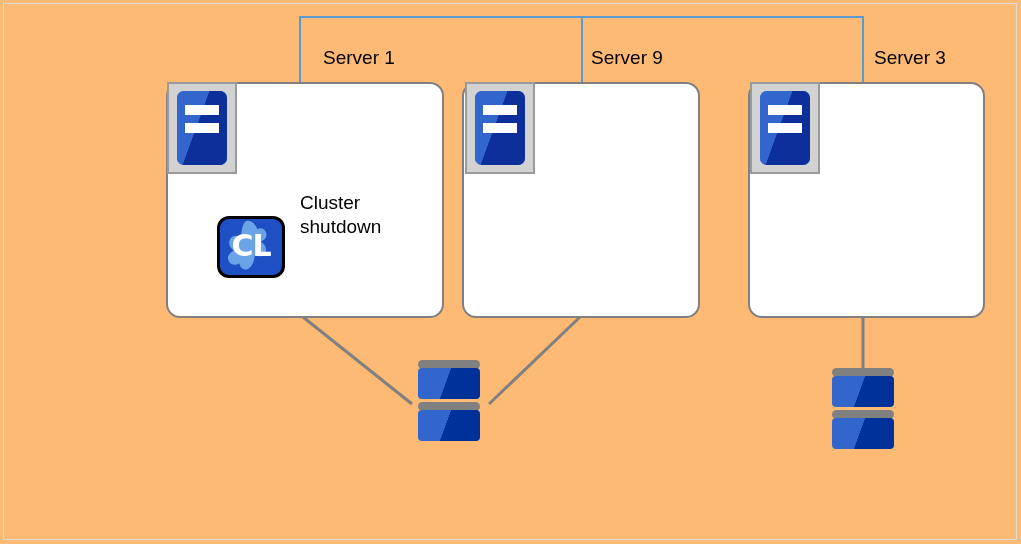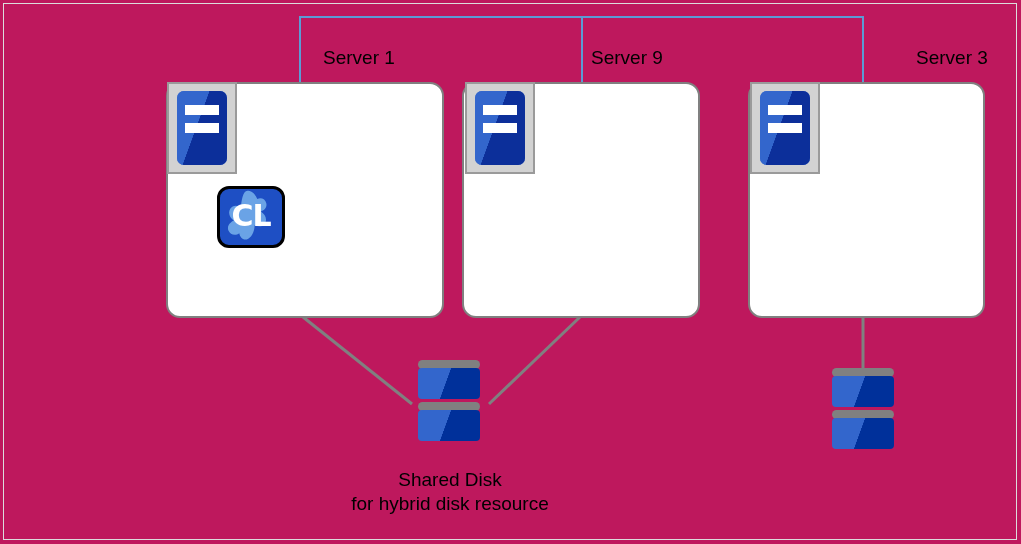--- a/index.html
+++ b/index.html
@@ -7,21 +7,21 @@
     padding: 0;
     background: #ffffff;
   }
   body {
     font-family: "Liberation Sans", sans-serif;
   }
   #canvas {
     position: relative;
     width: 1021px;
     height: 544px;
-    background: #be185d;
+    background: #fdba74;
     overflow: hidden;
   }
   #page-frame {
     position: absolute;
     left: 3px;
     top: 3px;
     width: 1014px;
     height: 537px;
     border: 1px solid #dcdcdc;
     box-sizing: border-box;
@@ -119,20 +119,21 @@
   
   .cl-icon {
     position: absolute;
     width: 68px;
     height: 62px;
     border: 3px solid #000000;
     border-radius: 12px;
     background: #1e4fc4;
     box-sizing: border-box;
     overflow: hidden;
+    margin-top: 30px;
   }
   .cl-icon .splash {
     position: absolute;
     left: 0; top: 0;
     width: 100%;
     height: 100%;
   }
   .cl-icon .cl-text {
     position: absolute;
     left: 0;
@@ -193,49 +194,49 @@
 
   <div class="cl-icon" style="left:217px; top:186px;">
     <svg class="splash" viewBox="0 0 68 62" xmlns="http://www.w3.org/2000/svg">
       <path d="M30,2 C36,2 39,7 41,11 C45,9 50,11 51,16 C52,21 48,24 45,25
                C49,28 52,32 50,37 C48,42 42,42 38,40 C38,45 36,52 31,55
                C26,58 22,54 21,49 C17,52 11,51 9,46 C7,41 11,37 15,35
                C11,32 8,27 11,22 C14,17 20,18 23,21 C23,14 25,2 30,2 Z" fill="#6fa8e8" opacity="0.95"></path>
     </svg>
     <div class="cl-text">CL</div>
   </div>
+  <div class="caption left-align" style="left:300px; top:191px; width:130px;">Cluster
+shutdown</div>
 
   <div class="server-box" style="left:462px; top:82px; width:238px; height:236px;"></div>
   <div class="server-label" style="left:591px; top:48px;">Server 9</div>
   <div class="server-icon" style="left:465px; top:82px;">
     <div class="chassis">
       <div class="shade"></div>
       <div class="bar b1"></div>
       <div class="bar b2"></div>
     </div>
   </div>
 
   <div class="server-box" style="left:748px; top:82px; width:237px; height:236px;"></div>
-  <div class="server-label" style="left:916px; top:48px;">Server 3</div>
+  <div class="server-label" style="left:874px; top:48px;">Server 3</div>
   <div class="server-icon" style="left:750px; top:82px;">
     <div class="chassis">
       <div class="shade"></div>
       <div class="bar b1"></div>
       <div class="bar b2"></div>
     </div>
   </div>
 
   <div class="disk-icon" style="left:418px; top:360px;">
     <div class="cap c1"></div>
     <div class="platter p1"></div>
     <div class="cap c2"></div>
     <div class="platter p2"></div>
   </div>
-  <div class="caption" style="left:300px; top:468px; width:300px;">Shared Disk
-for hybrid disk resource</div>
 
   <div class="disk-icon" style="left:832px; top:368px;">
     <div class="cap c1"></div>
     <div class="platter p1"></div>
     <div class="cap c2"></div>
     <div class="platter p2"></div>
   </div>
 
 </div>
 

